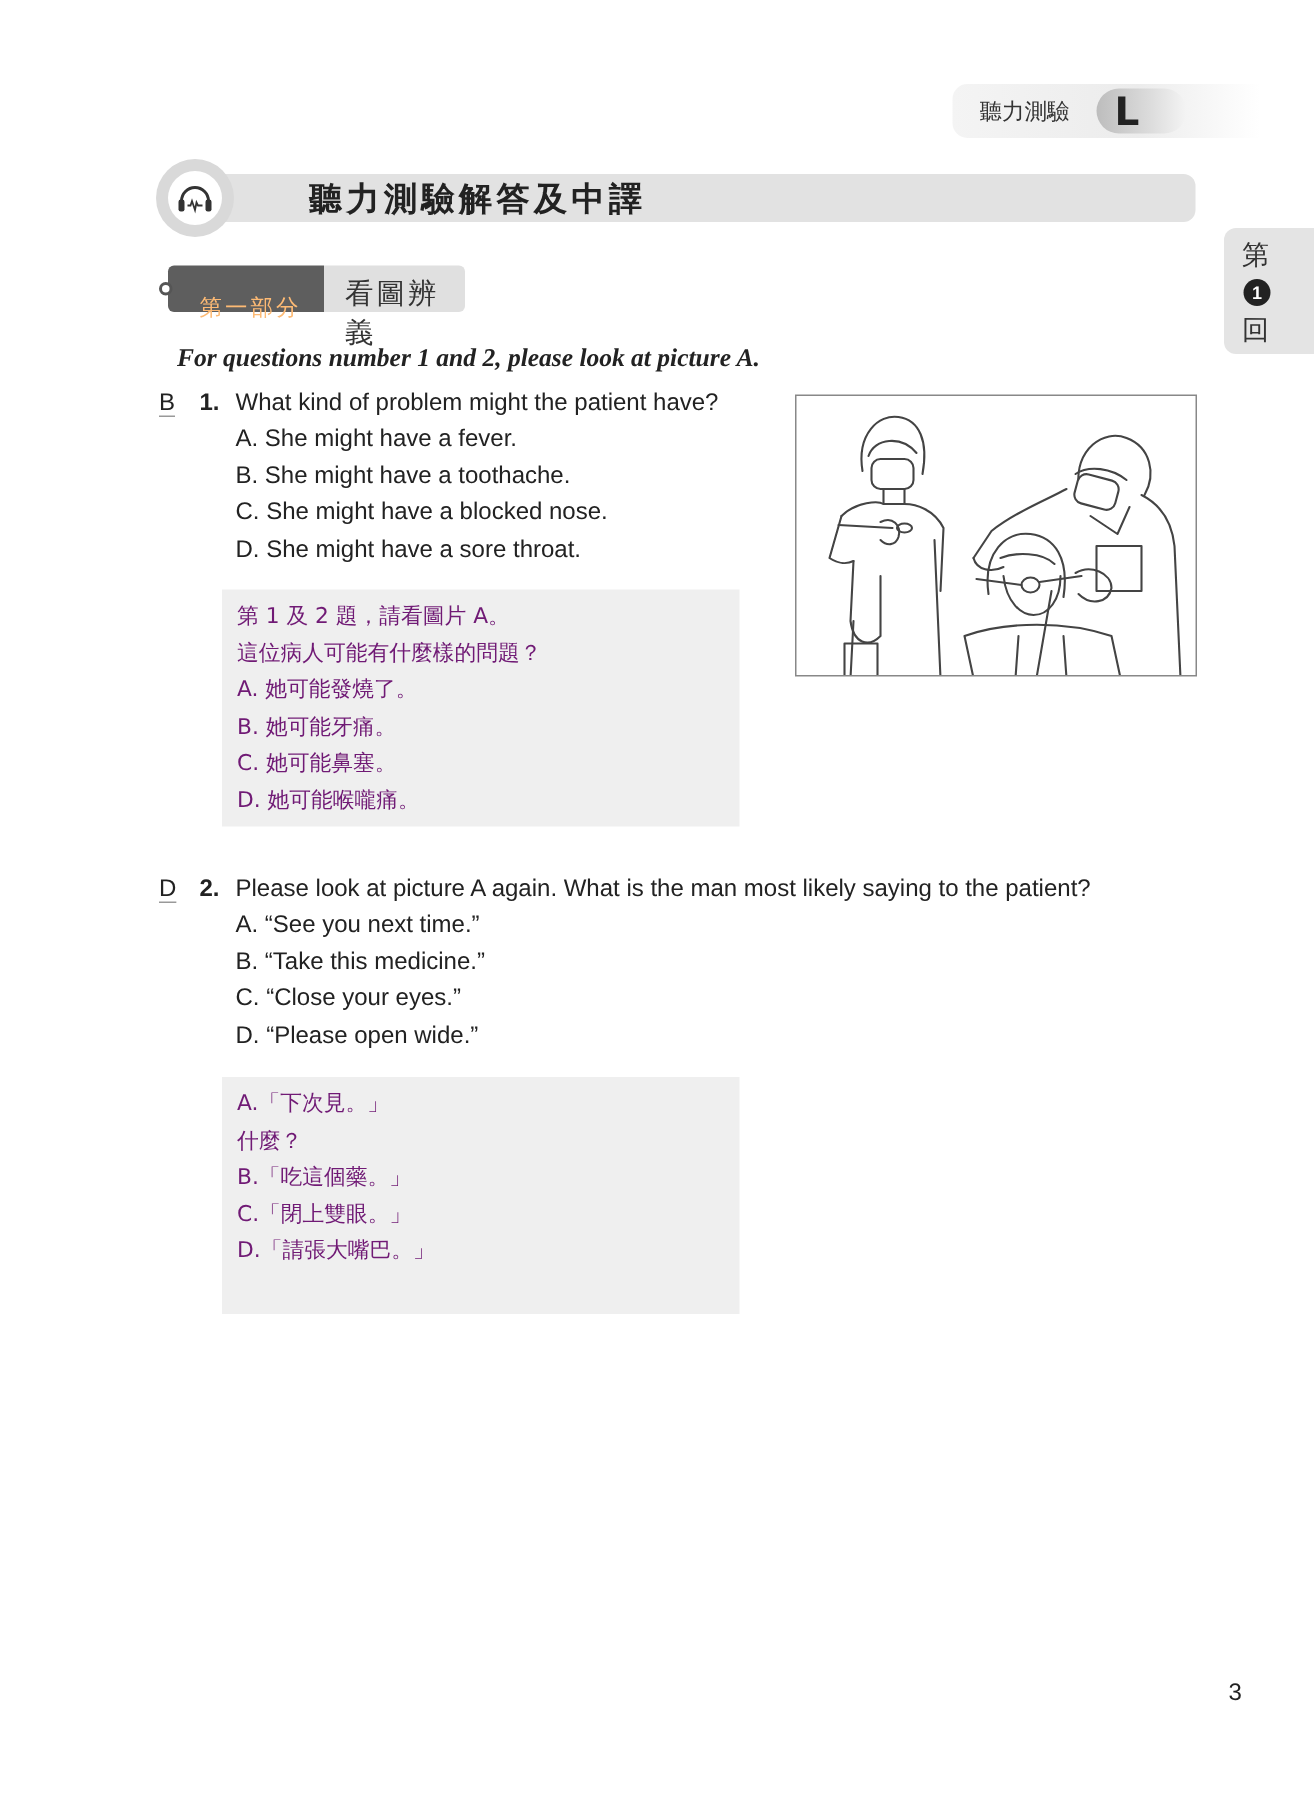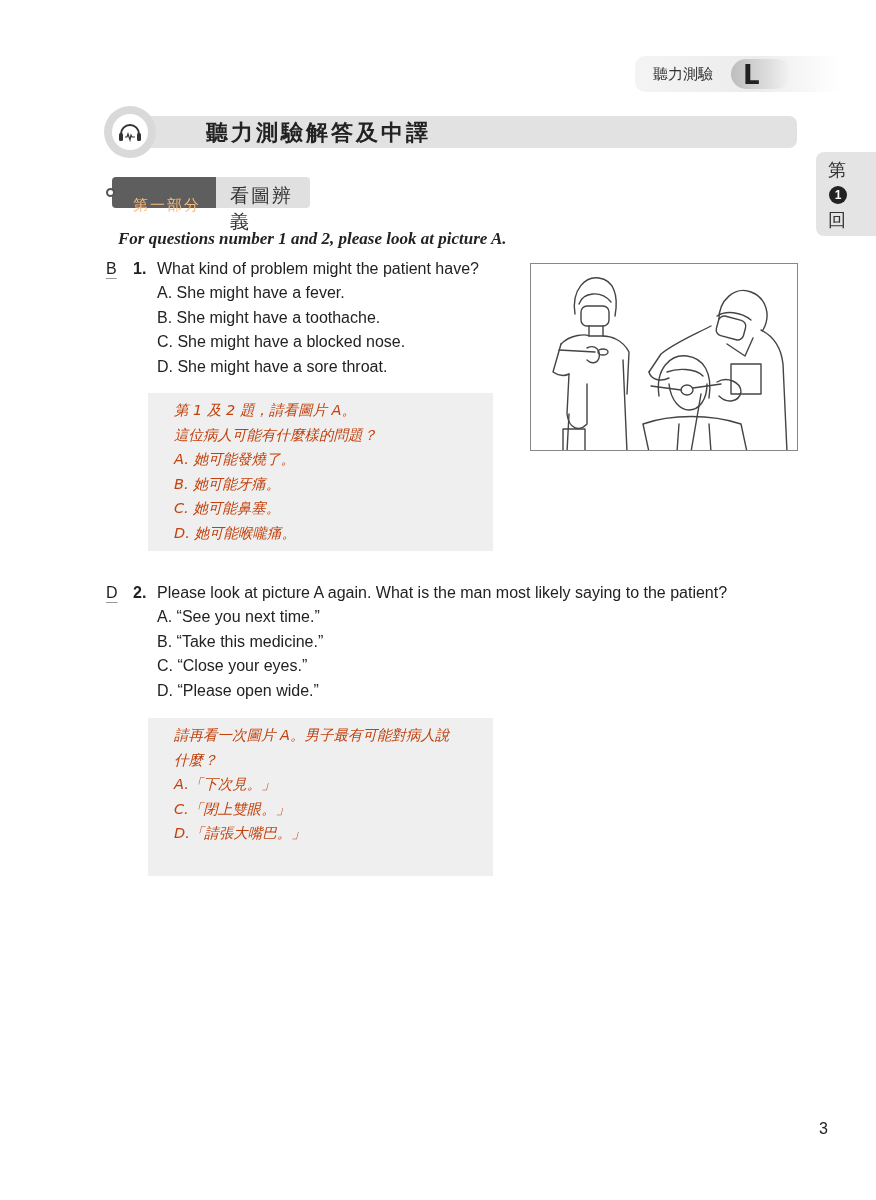--- a/index.html
+++ b/index.html
@@ -47,21 +47,21 @@
   .q .ans { position: absolute; left: 0; top: 0; width: 14px; text-decoration: underline; text-decoration-color: #999; text-underline-offset: 4px; }
   .q .num { position: absolute; left: 27px; top: 0; font-weight: bold; }
   .q .stem { position: absolute; left: 51px; top: 0; white-space: nowrap; }
   .q .opts { position: absolute; left: 51px; top: 24px; }
   .q .opt { height: 24.5px; white-space: nowrap; }
 
   .q1 { top: 260px; }
   .q2 { top: 584px; }
 
   
-  .trans { position: absolute; background: #efefef; padding: 8px 26px; font-size: 15px; color: #c2410c; font-family: "DejaVu Sans", sans-serif; font-style: italic; }
+  .trans { position: absolute; background: #efefef; padding: 8px 10px; font-size: 15px; color: #701a75; font-family: "DejaVu Sans", sans-serif; }
   .trans .line { height: 24.5px; white-space: nowrap; font-size: 14.5px; }
   .t1box { left: 148px; top: 393px; width: 345px; height: 158px; }
   .t2box { left: 148px; top: 718px; width: 345px; height: 158px; }
 
   
   .picture { position: absolute; left: 530px; top: 263px; width: 268px; height: 188px; border: 1.5px solid #888; background: #fff; overflow: hidden; }
 
   .page-num { position: absolute; left: 819px; top: 1120px; font-size: 16px; color: #222; }
 </style>
 </head>
@@ -167,20 +167,20 @@
   <span class="stem">Please look at picture A again. What is the man most likely saying to the patient?</span>
   <div class="opts">
     <div class="opt">A. “See you next time.”</div>
     <div class="opt">B. “Take this medicine.”</div>
     <div class="opt">C. “Close your eyes.”</div>
     <div class="opt">D. “Please open wide.”</div>
   </div>
 </div>
 
 <div class="trans t2box">
-  <div class="line">請再看一次圖片 A。男子最有可能對病人說</div>
+  <div class="line">A.「下次見。」</div>
   <div class="line">什麼？</div>
-  <div class="line">A.「下次見。」</div>
+  <div class="line">B.「吃這個藥。」</div>
   <div class="line">C.「閉上雙眼。」</div>
   <div class="line">D.「請張大嘴巴。」</div>
 </div>
 
 <div class="page-num">3</div>
 
 </body></html>

